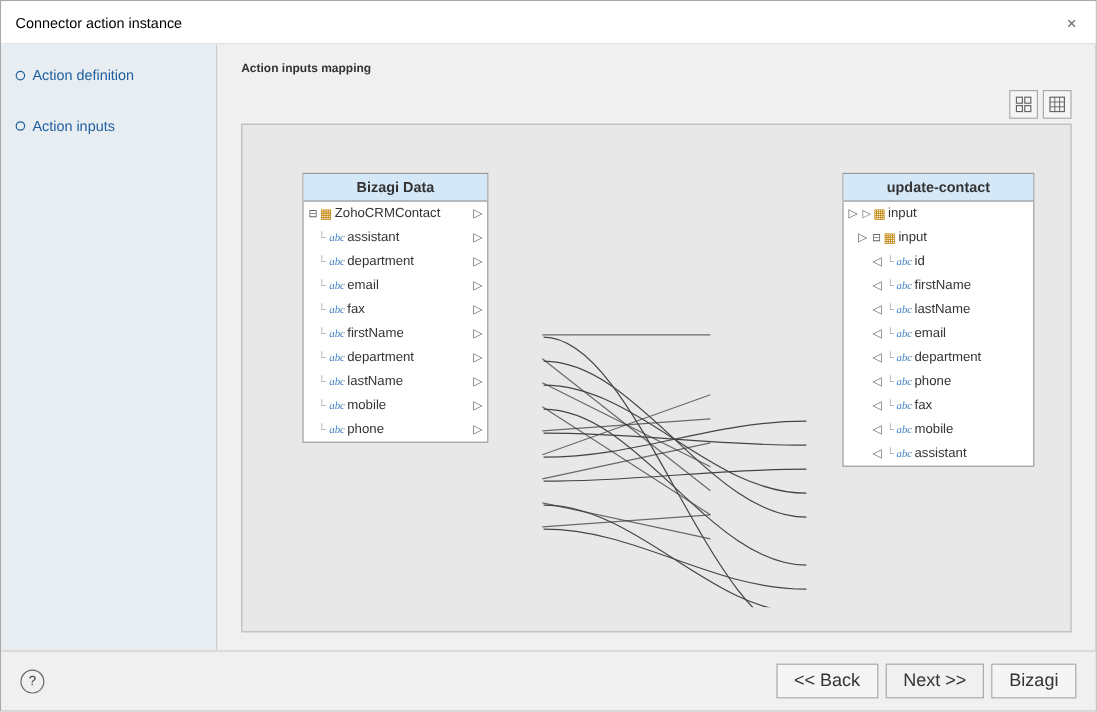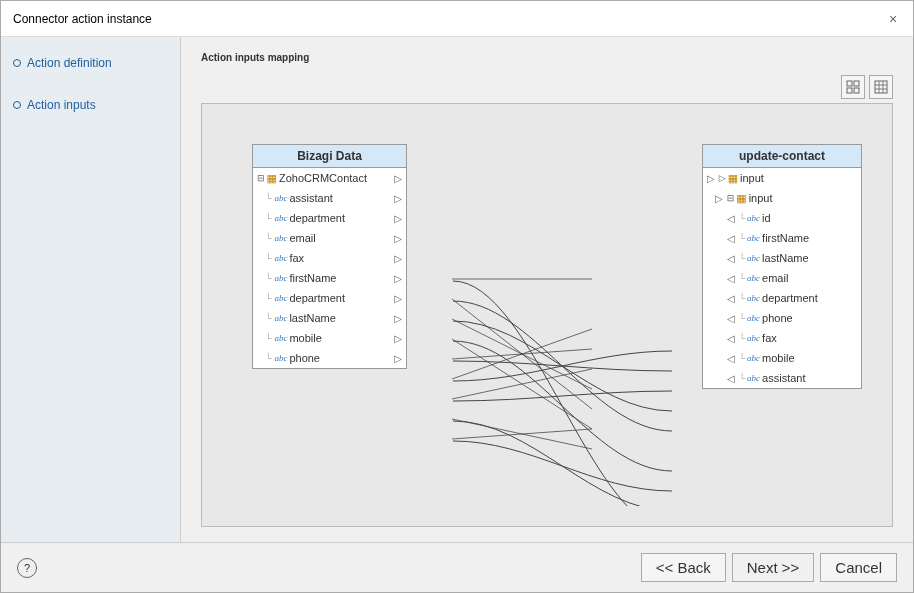--- a/index.html
+++ b/index.html
@@ -276,16 +276,16 @@
         </div>
       </div>
     </div>
   </div>
 
   <div class="bottom-bar">
     <div class="help-btn">?</div>
     <div class="nav-buttons">
       <button class="nav-btn">&lt;&lt; Back</button>
       <button class="nav-btn" style="background:#f0f0f0;">Next &gt;&gt;</button>
-      <button class="nav-btn">Cancel</button>
+      <button class="nav-btn">Bizagi</button>
     </div>
   </div>
 </div>
 
 </body></html>

